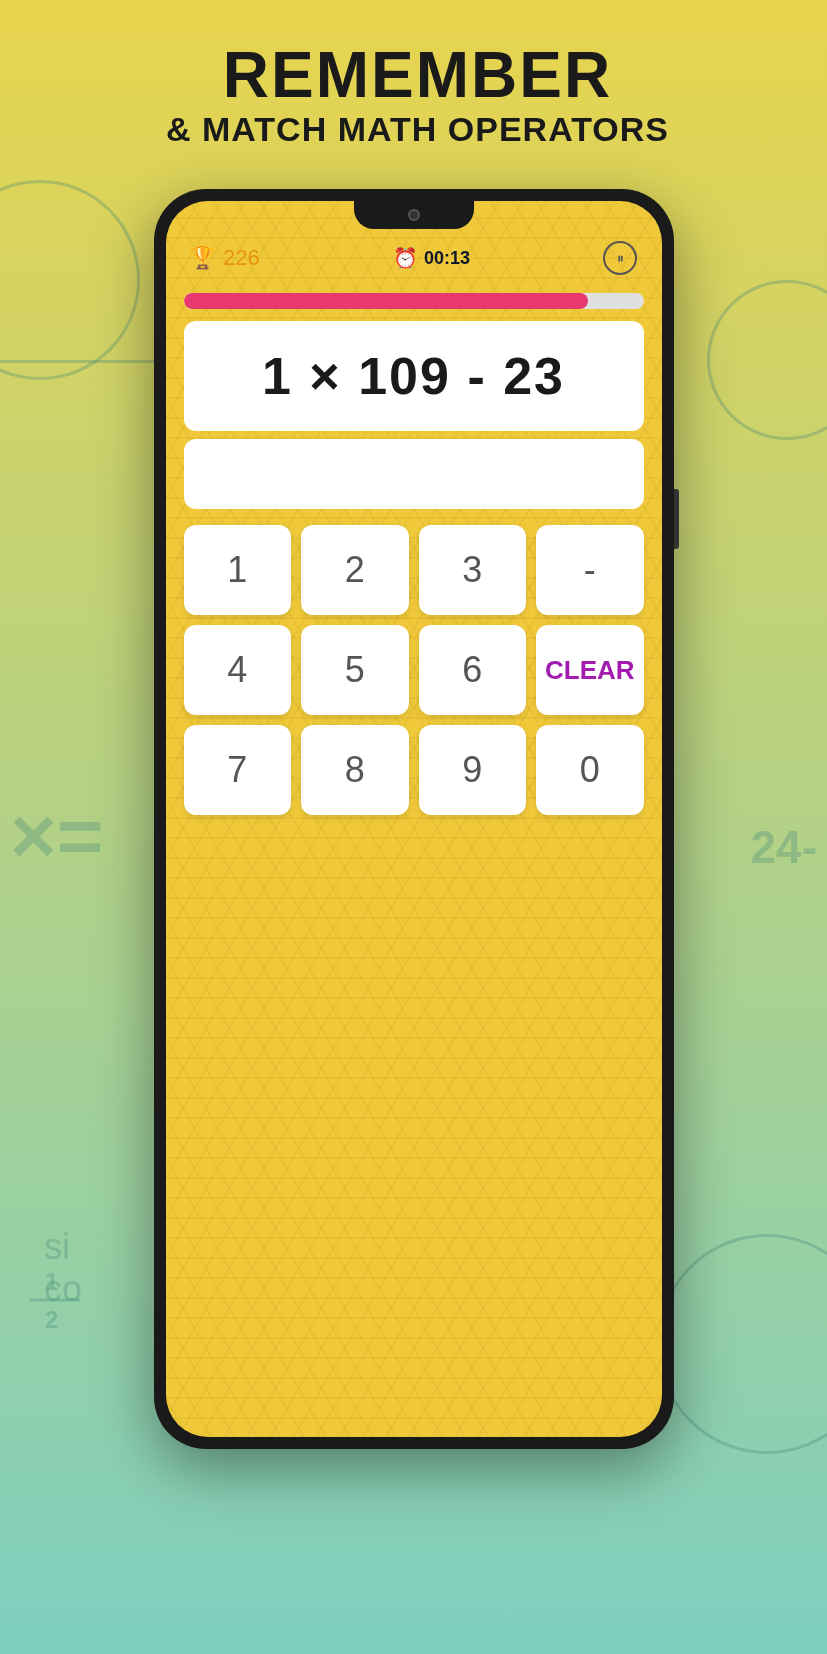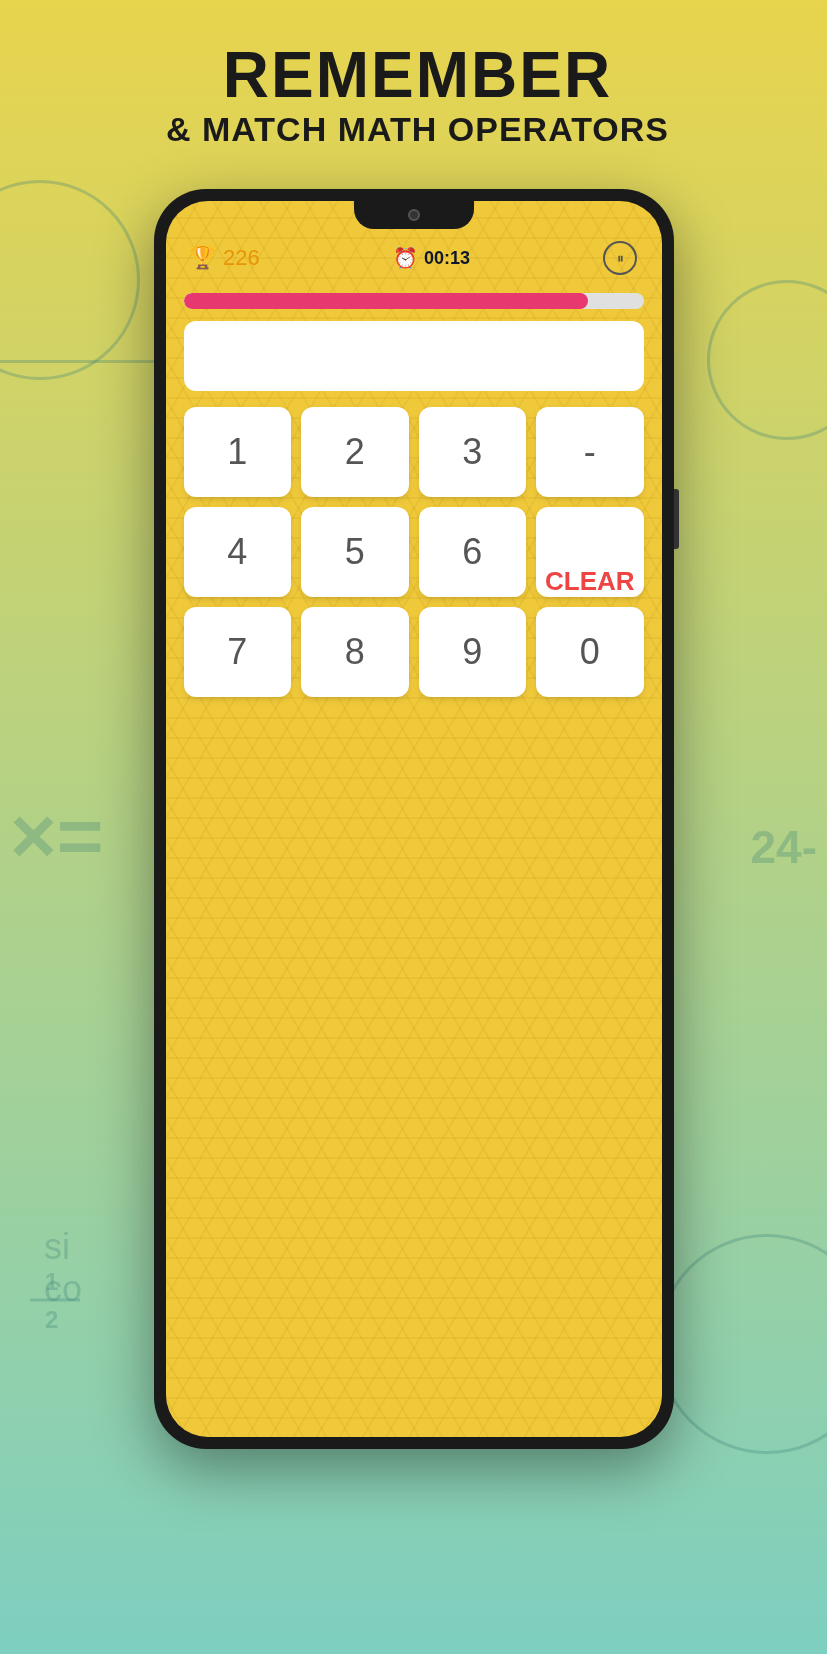--- a/index.html
+++ b/index.html
@@ -318,23 +318,22 @@
       cursor: pointer;
       font-size: 36px;
       font-weight: 500;
       color: #555;
       box-shadow: 0 3px 6px rgba(0,0,0,0.1);
     }
 
     .key-btn.clear-btn {
       font-size: 26px;
       font-weight: 700;
-      color: #ef4444;
+      color: #a21caf;
       line-height: 1.2;
-      align-items: flex-end;
     }
 
     
     .phone-side-btn {
       position: absolute;
       right: -5px;
       top: 300px;
       width: 5px;
       height: 60px;
       background: #333;
@@ -387,20 +386,23 @@
       </div>
       <button class="pause-btn">
         <span class="pause-icon">⏸</span>
       </button>
     </div>
 
     <div class="progress-container">
       <div class="progress-fill" style="width: 88%"></div>
     </div>
 
+    <div class="equation-box">
+      <span class="equation-text">1 × 109 - 23</span>
+    </div>
 
     <div class="answer-box">
       <span class="answer-text"></span>
     </div>
 
     <div class="keypad">
       <button class="key-btn">
         <span>1</span>
       </button>
       <button class="key-btn">

